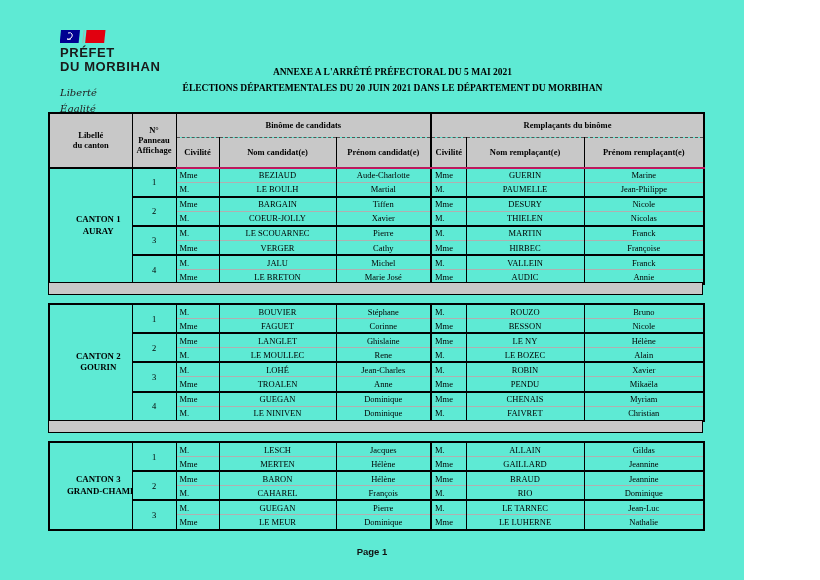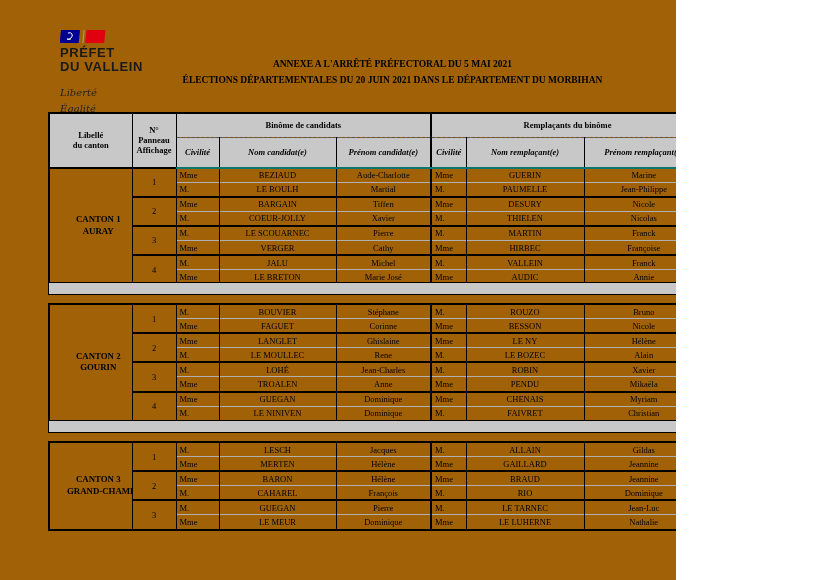--- a/index.html
+++ b/index.html
@@ -1,51 +1,51 @@
 <!DOCTYPE html>
 <html style="--hdr-bg: #c8c8c8; --flag-blue: #000091; --flag-red: #E1000F;"><head>
 <meta charset="utf-8">
 <style>
   html,body { margin:0; padding:0; background:#ffffff; }
   .sheet {
-    position:relative; width:676px; height:580px; background:#a16207;
+    position:relative; width:744px; height:580px; background:#5eead4;
     font-family:"Liberation Serif", serif; color:#111; overflow:hidden;
   }
 
   
   .gov-logo { position:absolute; left:60px; top:30px; }
   .flag { display:block; margin-bottom:3px; }
   .logo-name {
     font-family:"Liberation Sans", sans-serif; font-weight:bold;
     font-size:13px; line-height:1.05; letter-spacing:0.6px; color:#1a1a1a;
   }
   .motto {
     margin-top:12px; font-family:"DejaVu Serif", serif; font-style:italic;
     font-size:10px; line-height:1.55; color:#222;
   }
 
   
   .title-block {
-    position:absolute; left:85px; top:56px; width:615px;
+    position:absolute; left:85px; top:64px; width:615px;
     text-align:center; font-weight:bold; font-size:9.5px; line-height:16px;
     color:#000;
   }
 
   
   table.grid {
     position:absolute; left:48px; border-collapse:collapse;
     table-layout:fixed; width:655px; font-size:8.5px; color:#000;
     border:2px solid #000;
   }
   #t1 { top:112px; } #t2 { top:303px; } #t3 { top:441px; }
   th, td { padding:0 2px; border-left:1px solid #000; overflow:hidden; white-space:nowrap; }
   thead th { background:var(--hdr-bg,#c8c8c8); font-weight:bold; text-align:center; }
   .group-hd { height:24px; }
   .sub-hd { height:29px; border-top:1px dashed #555; }
-  thead tr:last-child th { border-bottom:2px solid #0f766e;font-style:italic; }
+  thead tr:last-child th { border-bottom:2px solid #be185d; }
   tbody tr { height:14.6px; }
   td { text-align:center; }
   td.civ { text-align:left; padding-left:3px; }
   td.gs, th.gs { border-left:2px solid #000; }
   tr.pair-top td { border-top:2px solid #000; }
   tr.pair-sub td { border-top:1px solid #b0b0b0; }
   td.canton-cell { font-weight:bold; font-size:8.8px; line-height:1.3; text-align:center;padding-left:17px; }
   td.num-cell { text-align:center; }
 
   
@@ -69,21 +69,21 @@
   <div class="gov-logo">
     <svg class="flag" width="46" height="13" viewBox="0 0 46 13">
       <rect x="1" y="0" width="19" height="13" transform="skewX(-6)" style="fill:var(--flag-blue,#000091)"></rect>
       <rect x="26.5" y="0" width="19" height="13" transform="skewX(-6)" style="fill:var(--flag-red,#E1000F)"></rect>
       <line x1="24.2" y1="0" x2="22.8" y2="13" stroke="#aaaaaa" stroke-width="0.8"></line>
       <path d="M8 3 q3 -1 4 1 q1 2 -1 4 q-2 2 -4 1" fill="none" stroke="#ffffff" stroke-width="1"></path>
       <path d="M7 9 q2 1 4 0" fill="none" stroke="#ffffff" stroke-width="0.8"></path>
     </svg>
     <div class="logo-name">
       <div>PRÉFET</div>
-      <div>DU VALLEIN</div>
+      <div>DU MORBIHAN</div>
     </div>
     <div class="motto">
       <div>Liberté</div>
       <div>Égalité</div>
       <div>Fraternité</div>
     </div>
   </div>
 
   <div class="title-block">
     <div>ANNEXE A L'ARRÊTÉ PRÉFECTORAL DU 5 MAI 2021</div>
@@ -354,14 +354,15 @@
           <td class="civ">Mme</td>
           <td class="nom">LE MEUR</td>
           <td class="pre">Dominique</td>
           <td class="civ gs">Mme</td>
           <td class="nom">LE LUHERNE</td>
           <td class="pre">Nathalie</td>
         </tr>
       </tbody>
   </table>
 
+  <div class="footer">Page 1</div>
 
 </div>
 
 </body></html>

